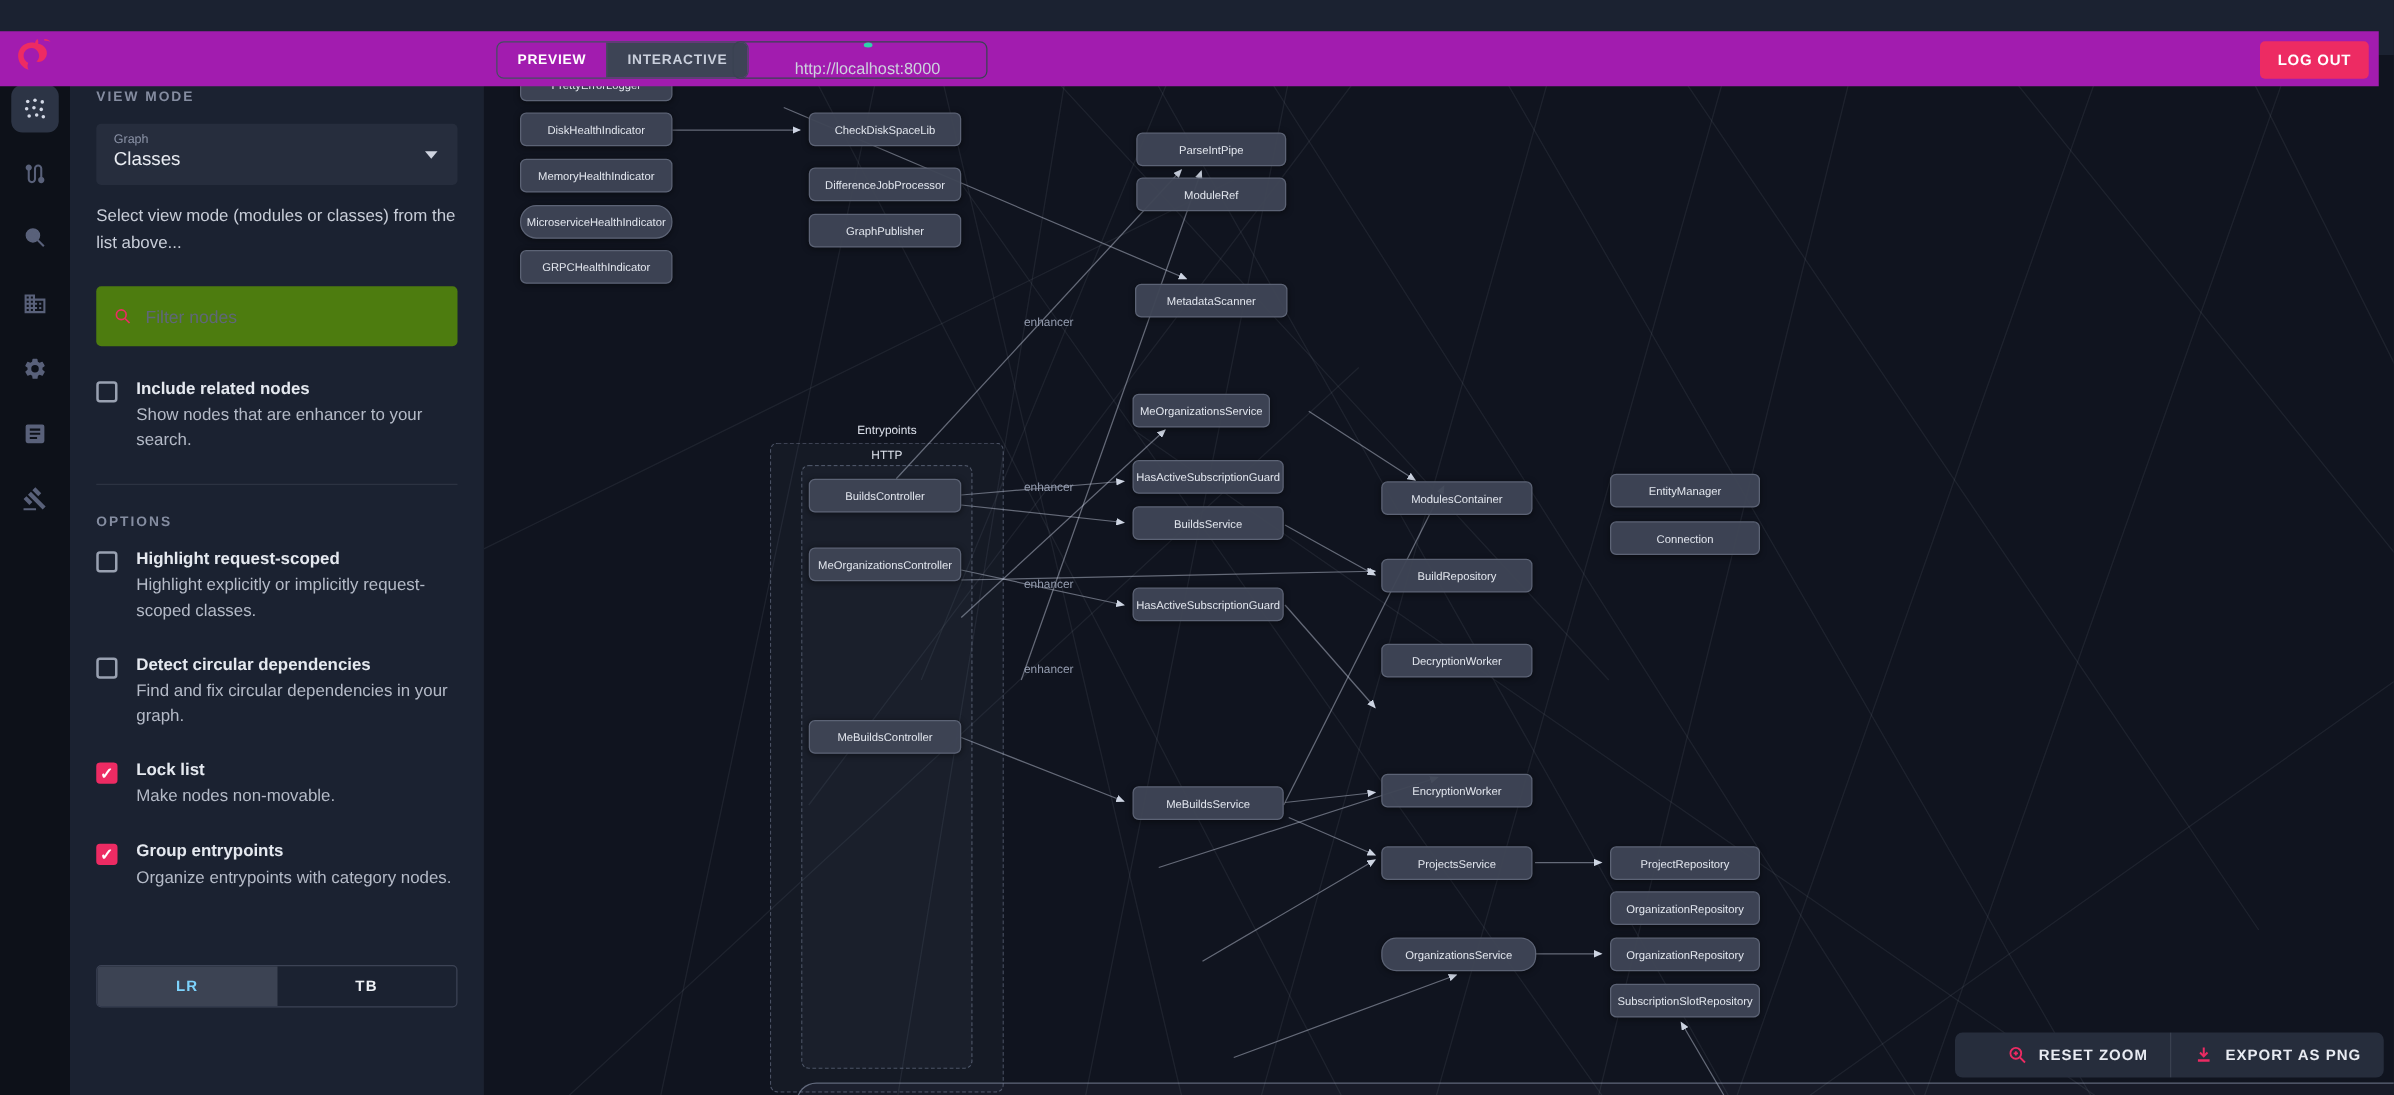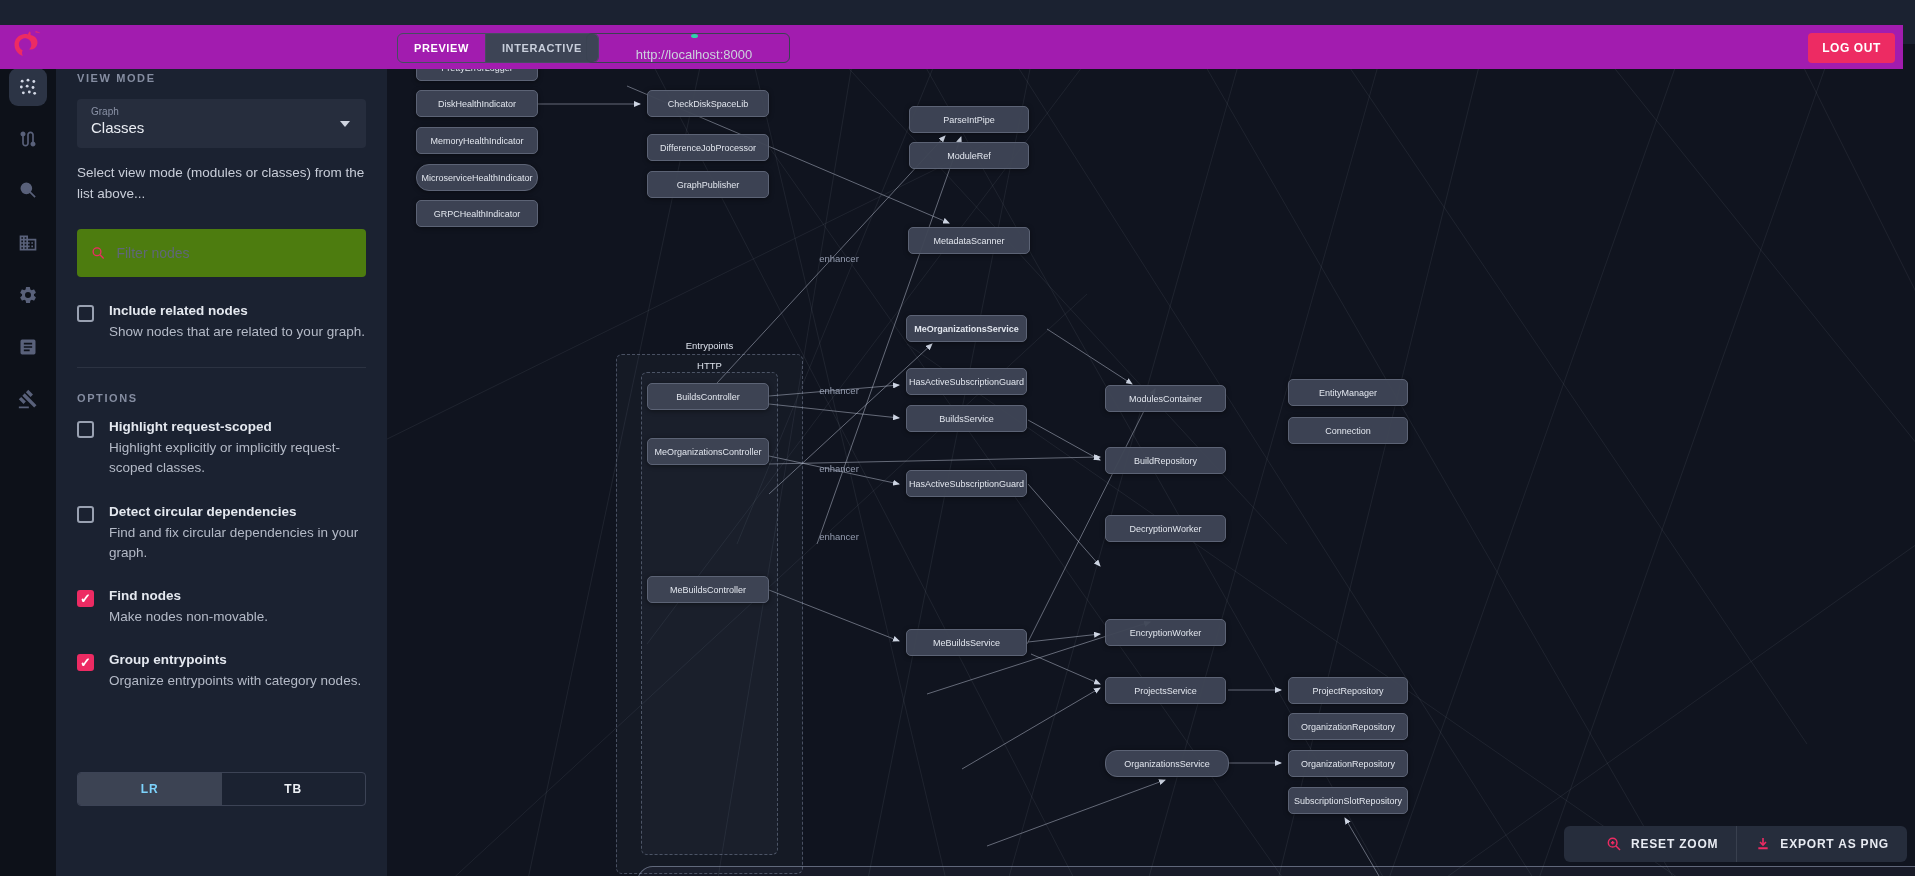--- a/index.html
+++ b/index.html
@@ -170,21 +170,21 @@
         <line x1="15" y1="15" x2="21" y2="21"></line>
     </svg>
     <input type="text" placeholder="Filter nodes" style="">
   </div>
 
   <div>
       <div class="opt">
         <span class="cb"></span>
         <span>
           <b class="opt-title">Include related nodes</b>
-          <span class="opt-desc">Show nodes that are related to your graph.</span>
+          <span class="opt-desc">Show nodes that are enhancer to your search.</span>
         </span>
       </div>
     </div>
 
   <div class="divider"></div>
 
   <div class="sec-h">OPTIONS</div>
 
   <div>
       <div class="opt">
@@ -197,21 +197,21 @@
       <div class="opt">
         <span class="cb"></span>
         <span>
           <b class="opt-title">Detect circular dependencies</b>
           <span class="opt-desc">Find and fix circular dependencies in your graph.</span>
         </span>
       </div>
       <div class="opt">
         <span class="cb on">✓</span>
         <span>
-          <b class="opt-title">Find nodes</b>
+          <b class="opt-title">Lock list</b>
           <span class="opt-desc">Make nodes non-movable.</span>
         </span>
       </div>
       <div class="opt">
         <span class="cb on">✓</span>
         <span>
           <b class="opt-title">Group entrypoints</b>
           <span class="opt-desc">Organize entrypoints with category nodes.</span>
         </span>
       </div>
@@ -286,21 +286,21 @@
       <div class="gnode" style="left: 29px; top: 46px; width: 122px;">DiskHealthIndicator</div>
       <div class="gnode" style="left: 29px; top: 83px; width: 122px;">MemoryHealthIndicator</div>
       <div class="gnode" style="left: 29px; top: 120px; width: 122px; border-radius: 13px;">MicroserviceHealthIndicator</div>
       <div class="gnode" style="left: 29px; top: 156px; width: 122px;">GRPCHealthIndicator</div>
       <div class="gnode" style="left: 260px; top: 46px; width: 122px;">CheckDiskSpaceLib</div>
       <div class="gnode" style="left: 260px; top: 90px; width: 122px;">DifferenceJobProcessor</div>
       <div class="gnode" style="left: 260px; top: 127px; width: 122px;">GraphPublisher</div>
       <div class="gnode" style="left: 522px; top: 62px; width: 120px;">ParseIntPipe</div>
       <div class="gnode" style="left: 522px; top: 98px; width: 120px;">ModuleRef</div>
       <div class="gnode" style="left: 521px; top: 183px; width: 122px;">MetadataScanner</div>
-      <div class="gnode" style="left: 519px; top: 271px; width: 121px; font-weight: bold;">MeOrganizationsService</div>
+      <div class="gnode" style="left: 519px; top: 271px; width: 110px;">MeOrganizationsService</div>
       <div class="gnode" style="left: 519px; top: 324px; width: 121px;">HasActiveSubscriptionGuard</div>
       <div class="gnode" style="left: 519px; top: 361px; width: 121px;">BuildsService</div>
       <div class="gnode" style="left: 519px; top: 426px; width: 121px;">HasActiveSubscriptionGuard</div>
       <div class="gnode" style="left: 519px; top: 585px; width: 121px;">MeBuildsService</div>
       <div class="gnode" style="left: 260px; top: 339px; width: 122px;">BuildsController</div>
       <div class="gnode" style="left: 260px; top: 394px; width: 122px;">MeOrganizationsController</div>
       <div class="gnode" style="left: 260px; top: 532px; width: 122px;">MeBuildsController</div>
       <div class="gnode" style="left: 718px; top: 341px; width: 121px;">ModulesContainer</div>
       <div class="gnode" style="left: 718px; top: 403px; width: 121px;">BuildRepository</div>
       <div class="gnode" style="left: 718px; top: 471px; width: 121px;">DecryptionWorker</div>

